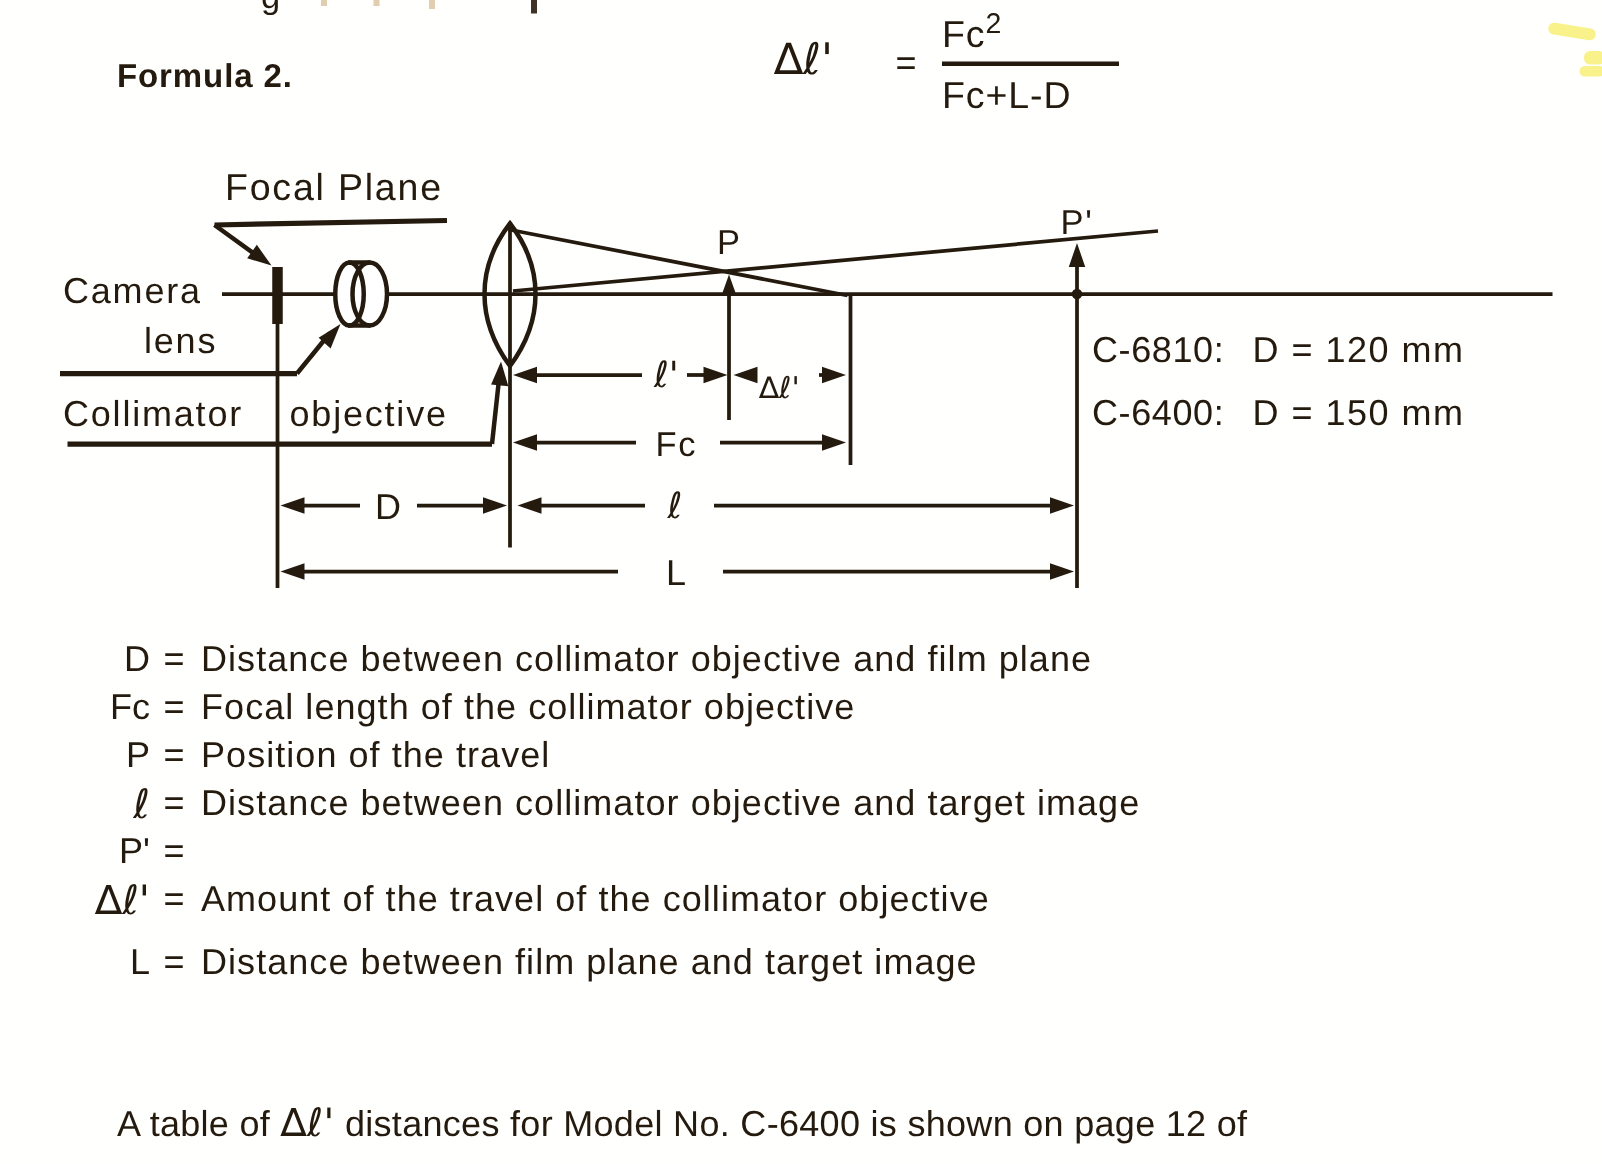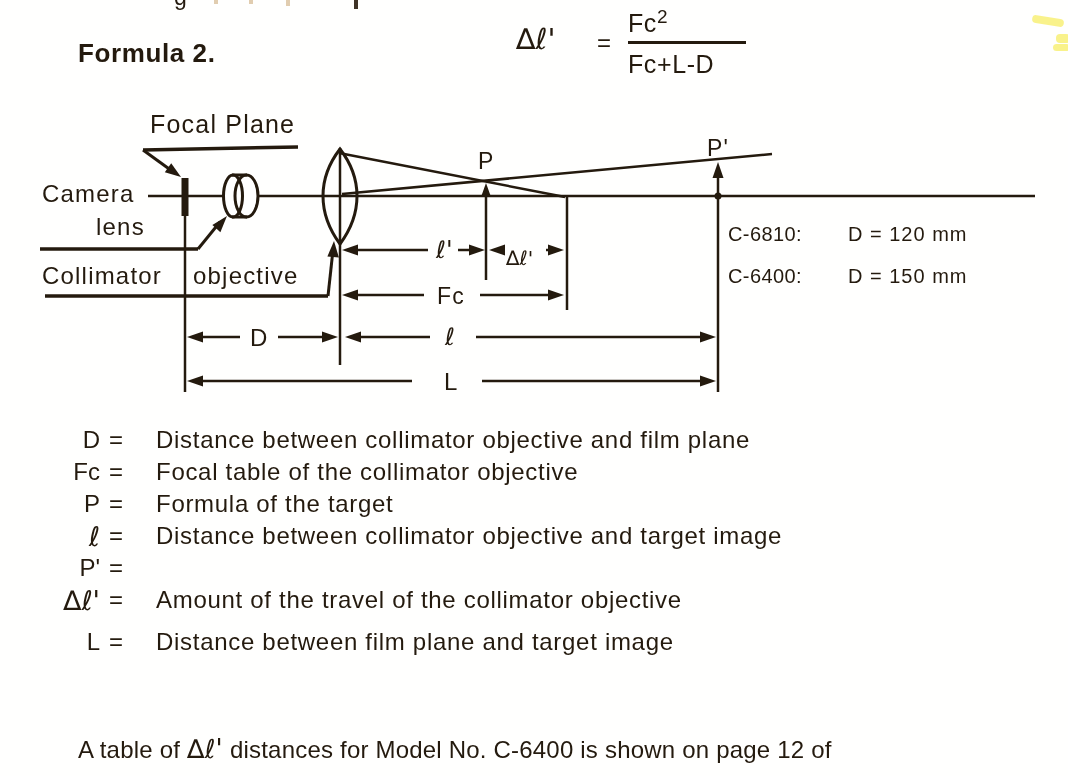--- a/index.html
+++ b/index.html
@@ -9,41 +9,41 @@
     overflow:hidden;
   }
   .abs{position:absolute;}
   
   svg.diagram{position:absolute;left:0;top:0;width:1068px;height:776px;}
   svg.diagram line, svg.diagram path, svg.diagram ellipse{stroke:#241a0e;fill:none;}
   svg.diagram .arrow{fill:#241a0e;stroke:none;}
   svg.diagram text{fill:#241a0e;stroke:none;font-family:"Liberation Sans","DejaVu Sans",sans-serif;letter-spacing:1.2px;}
   svg.diagram text.script{font-family:"DejaVu Sans",sans-serif;font-style:italic;letter-spacing:0;}
   
-  .heading{left:78px;top:38px;font-size:26px;font-weight:bold;letter-spacing:.6px;}
+  .heading{left:78px;top:38px;font-size:22px;font-weight:bold;letter-spacing:.6px;}
   .formula-lhs{left:516px;top:22px;font-size:29px;}
   .formula-eq{left:597px;top:29px;font-size:24px;}
   .frac{left:628px;top:2px;width:118px;text-align:left;font-size:25px;letter-spacing:.6px;}
   .frac .num{display:block;padding:4px 0 3px;border-bottom:3px solid #241a0e;}
   .frac .num sup{font-size:19px;vertical-align:9px;}
   .frac .den{display:block;padding-top:6px;}
   .script{font-family:"DejaVu Sans",sans-serif;font-style:italic;}
   
-  .models{left:728px;top:213px;font-size:20px;letter-spacing:.4px;}
+  .models{left:728px;top:213px;font-size:24px;letter-spacing:.4px;}
   .model-row{height:42px;display:flex;align-items:center;}
   .model-row .m{width:104px;}
-  .model-row .e{margin-left:16px;letter-spacing:1px;}
+  .model-row .e{margin-left:3px;letter-spacing:1px;}
   
   .defs{left:40px;top:424px;font-size:24px;}
   .def-row{height:32px;display:flex;align-items:center;}
   .def-row.gap{margin-top:10px;}
   .def-row .sym{width:60px;text-align:right;}
   .def-row .sym.script{font-size:27px;}
   .def-row .eqs{margin:0 11px 0 9px;}
-  .def-row .desc{letter-spacing:.7px;white-space:nowrap;margin-left:22px;}
+  .def-row .desc{letter-spacing:.7px;white-space:nowrap;}
   
   .note{left:78px;top:684px;font-size:24px;line-height:34px;letter-spacing:.2px;margin-top:48px;}
   .note .sym{font-size:26px;margin:0 7px;}
   
   .art-g{left:168px;top:0;width:30px;height:10px;overflow:hidden;}
   .art-g span{position:absolute;left:6px;top:-16px;font-size:23px;}
   .tick{position:absolute;background:#c9a470;opacity:.55;}
   .tick-dark{position:absolute;background:#2a1d10;opacity:.9;}
   .hl{position:absolute;background:#f8ef6e;opacity:.8;border-radius:4px;}
 </style>
@@ -188,26 +188,26 @@
 
   <div class="abs defs">
     <div class="def-row">
       <span class="sym">D</span>
       <span class="eqs">=</span>
       <span class="desc">Distance between collimator objective and film plane</span>
     </div>
     <div class="def-row">
       <span class="sym">Fc</span>
       <span class="eqs">=</span>
-      <span class="desc">Focal table of the collimator objective</span>
+      <span class="desc">Focal length of the collimator objective</span>
     </div>
     <div class="def-row">
       <span class="sym">P</span>
       <span class="eqs">=</span>
-      <span class="desc">Formula of the target</span>
+      <span class="desc">Position of the travel</span>
     </div>
     <div class="def-row">
       <span class="sym script">ℓ</span>
       <span class="eqs">=</span>
       <span class="desc">Distance between collimator objective and target image</span>
     </div>
     <div class="def-row">
       <span class="sym">P'</span>
       <span class="eqs">=</span>
     </div>

